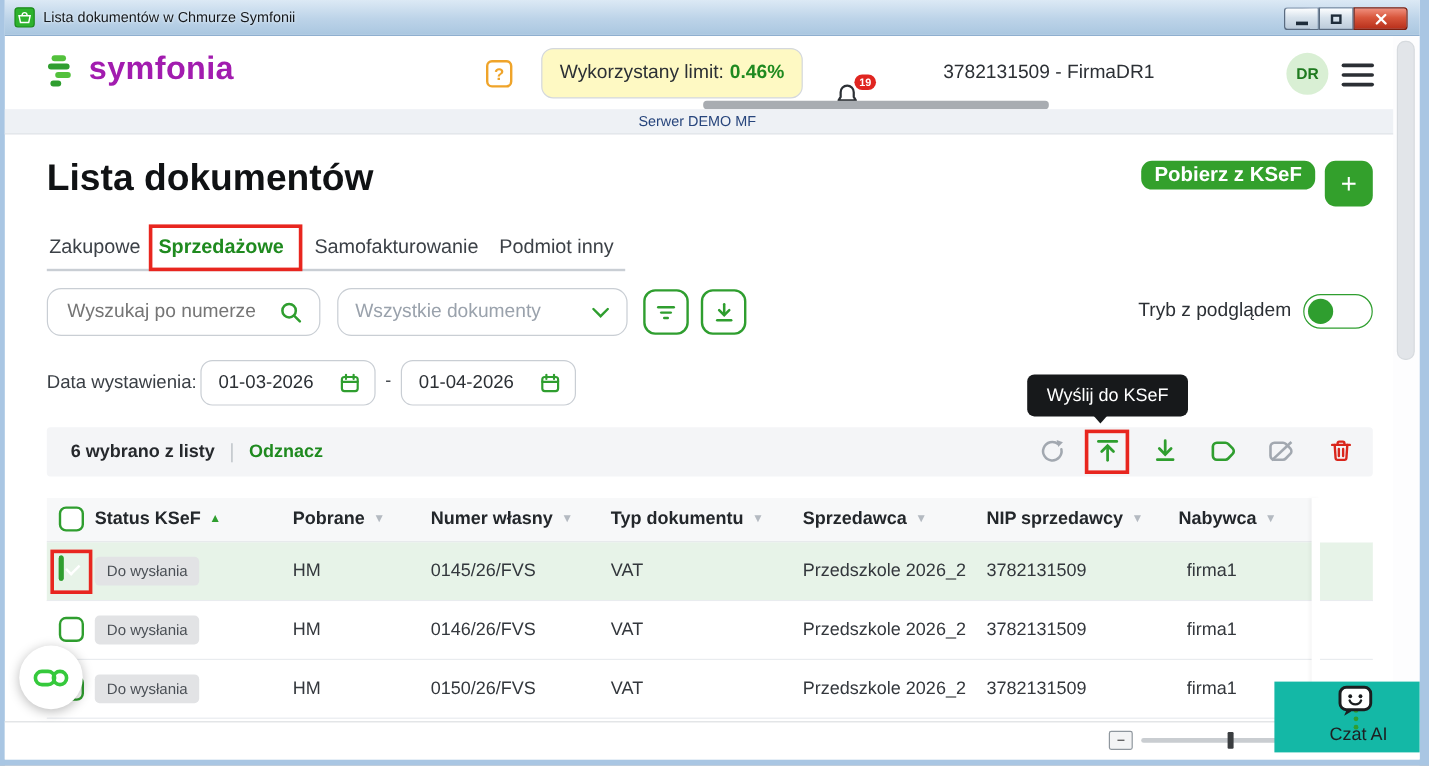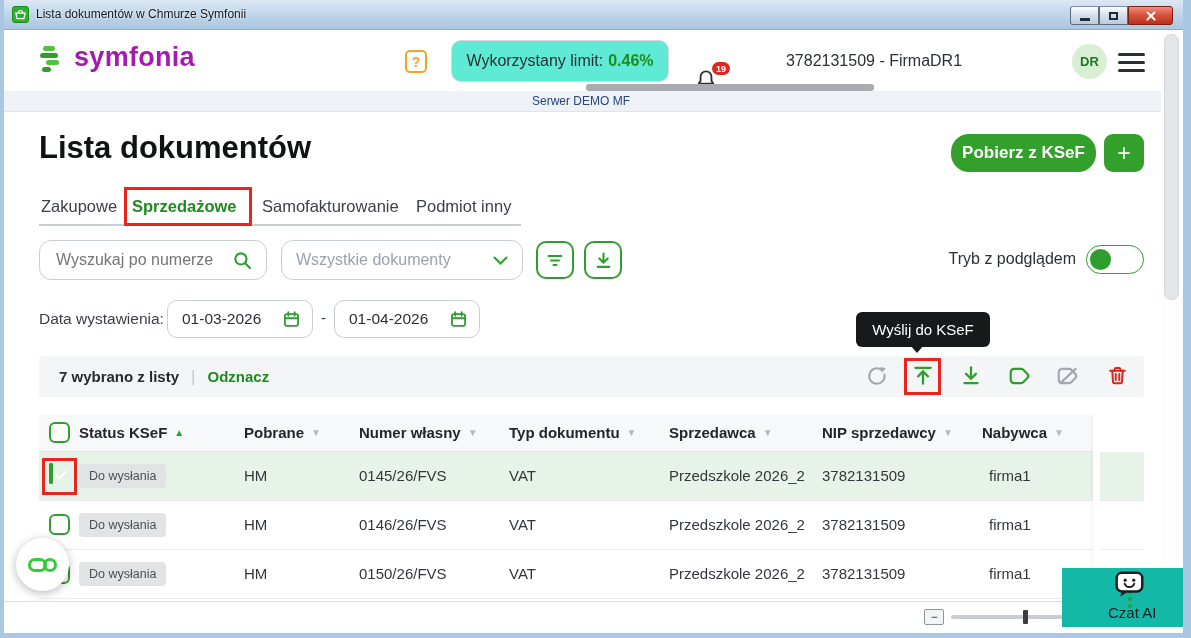--- a/index.html
+++ b/index.html
@@ -29,37 +29,37 @@
   .logo-bars{position:absolute;left:36px;top:46px;width:26px;height:28px;}
   .logo-bars i{position:absolute;border-radius:2.5px;height:5px;}
   .lb1{left:3px;top:0;width:12px;background:#53c13c;}
   .lb2{left:0;top:7px;width:18px;background:#2f9e2f;}
   .lb3{left:6px;top:14px;width:13px;background:#53c13c;}
   .lb4{left:2px;top:21px;width:9px;background:#2f9e2f;}
   .logo-text{position:absolute;left:70px;top:42px;font-size:27px;font-weight:bold;color:#a21caf;letter-spacing:.3px;text-align:center;}
   .help-btn{position:absolute;left:401px;top:50px;width:22px;height:23px;border:2px solid #efa42a;border-radius:5px;
     color:#efa42a;font-weight:bold;font-size:14px;display:flex;align-items:center;justify-content:center;background:#fff;}
   .limit-pill{position:absolute;left:447px;top:40px;width:218px;height:42px;border:1.5px solid #d4d8dd;border-radius:10px;
-    display:flex;align-items:center;justify-content:center;font-size:16px;color:#2c3035;background:#5eead4;gap:5px;}
+    display:flex;align-items:center;justify-content:center;font-size:16px;color:#2c3035;background:#fef9c3;gap:5px;}
   .limit-val{color:#1f8a1f;font-weight:bold;}
   .bell-wrap{position:absolute;left:690px;top:46px;width:34px;height:32px;margin-top:20px;}
   .badge{position:absolute;right:-2px;top:-4px;min-width:18px;height:13px;background:#e02520;border-radius:7px;
     color:#fff;font-size:9px;font-weight:bold;display:flex;align-items:center;justify-content:center;padding:0 3px;}
   .account{position:absolute;left:770px;top:52px;width:200px;text-align:center;font-size:16px;color:#2c3035;}
   .avatar{position:absolute;left:1068px;top:44px;width:35px;height:35px;border-radius:50%;background:#d9efd4;
     color:#1f7a1f;font-weight:bold;font-size:13px;display:flex;align-items:center;justify-content:center;}
   .hamburger{position:absolute;left:1114px;top:53px;width:27px;display:flex;flex-direction:column;gap:4.5px;}
   .hamburger i{height:3.4px;background:#2b2f34;border-radius:2px;}
   .hthumb{position:absolute;left:582px;top:84px;width:288px;height:7px;background:#a8acb1;border-radius:3px;}
   .server-band{position:absolute;left:-4px;top:91px;width:1162px;height:21px;background:#eef1f5;border-bottom:1px solid #e0e4e9;
     display:flex;align-items:center;justify-content:center;font-size:12px;color:#27457c;}
   
   .h1{position:absolute;left:35px;top:130px;font-size:31px;font-weight:bold;color:#101214;}
   .btn-green{background:#33a02c;color:#fff;font-weight:bold;border-radius:9px;display:flex;align-items:center;justify-content:center;}
-  .fetch-btn{position:absolute;left:947px;top:134px;width:145px;height:38px;font-size:17px;border-radius:18px;}
+  .fetch-btn{position:absolute;left:947px;top:134px;width:145px;height:24px;font-size:17px;}
   .add-btn{position:absolute;left:1100px;top:134px;width:40px;height:38px;font-size:23px;font-weight:normal;}
   
   .tab{position:absolute;top:197px;font-size:16.5px;color:#3c4147;}
   .tab.active{color:#1f8a1f;font-weight:bold;}
   .tabs-line{position:absolute;left:35px;top:224px;width:482px;height:2px;background:#c9ced4;}
   .annot{position:absolute;border:3px solid #e8261f;background:transparent;z-index:30;}
   
   .field{position:absolute;height:40px;border:1.5px solid #c9ced4;border-radius:12px;background:#fff;
     display:flex;align-items:center;font-size:16px;color:#9aa2ac;padding:0 14px;justify-content:space-between;}
   .search-field{left:35px;top:240px;width:228px;}
@@ -247,21 +247,21 @@
           <line x1="11" y1="1.2" x2="11" y2="4.5"></line>
           <line x1="1.8" y1="6.8" x2="14.2" y2="6.8"></line>
         </g>
       </svg>
   </div>
 
   <div class="tooltip">Wyślij do KSeF</div>
 
   <div class="selbar">
     <div class="sel-left">
-      <span class="sel-count">7 wybrano z listy</span>
+      <span class="sel-count">6 wybrano z listy</span>
       <span class="sel-div">|</span>
       <span class="sel-deselect">Odznacz</span>
     </div>
   </div>
   <div class="tool-icon" style="left:860px">
     <svg width="22" height="22" viewBox="0 0 20 20">
         <path d="M16.8 8.6A7 7 0 1 1 14.4 4.6" fill="none" stroke="#a2a8b0" stroke-width="1.9" stroke-linecap="round"></path>
         <polygon points="13.2,1.6 18,3.2 14.4,6.8" fill="#a2a8b0"></polygon>
       </svg>
   </div>

